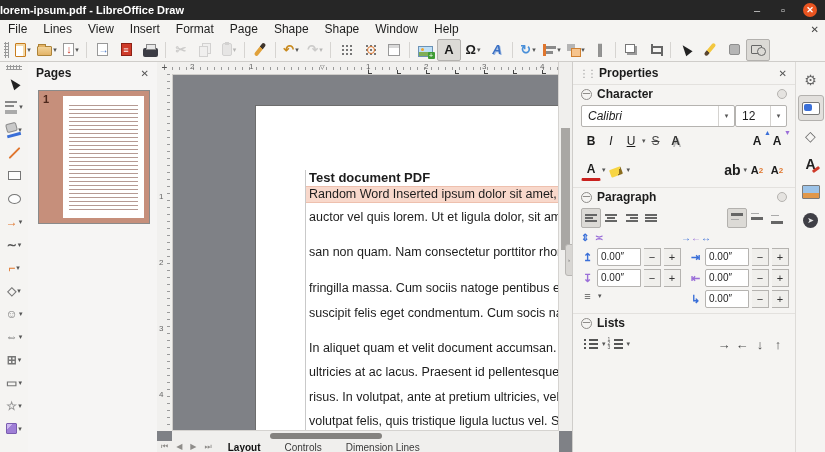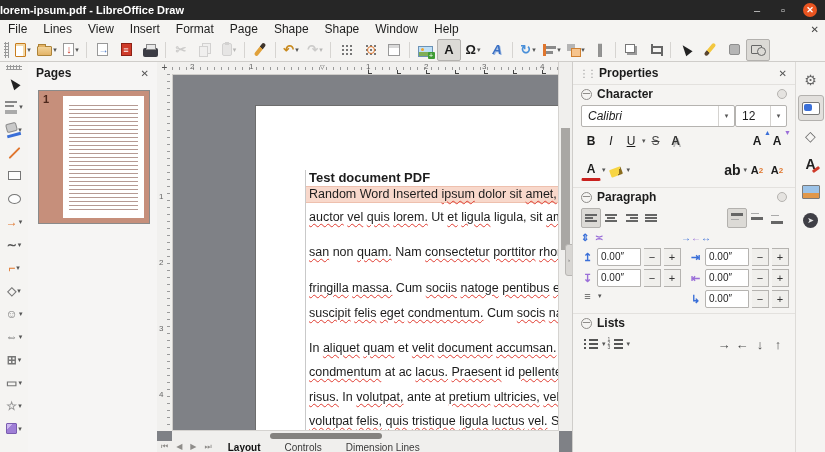--- a/index.html
+++ b/index.html
@@ -131,21 +131,21 @@
          background-size:3px 100%;background-position:10px 0;background-repeat:no-repeat;}
   #vruler .rnum{position:absolute;left:2px;font-size:8px;color:#666;}
   #work{position:absolute;left:15px;top:12px;right:13px;bottom:21px;overflow:hidden;}
   #page{position:absolute;left:83px;top:31px;width:500px;height:345px;background:#fff;
          border:1px solid #6d6d6d;box-shadow:2px 2px 0 rgba(40,40,40,.45);}
   #textframe{position:absolute;left:133px;top:96px;right:0;bottom:0;overflow:hidden;
          border-left:1px solid #c9c9c9;padding-left:3px;}
   #doc-title{font-size:13px;font-weight:bold;line-height:16px;}
   .dline{font-size:12.5px;line-height:17px;white-space:nowrap;}
   .dline.hl{background:#f8d8cb;box-shadow:0 0 0 1px #eec0ae inset;margin-left:-4px;padding-left:4px;}
-  .sp{text-decoration:underline;text-decoration-style:wavy;text-decoration-color:#e03c31;
+  .sp{text-decoration-style:wavy;text-decoration-color:#e03c31;
       text-decoration-thickness:1px;text-underline-offset:2px;margin-top:27px;}
   #hscroll{position:absolute;left:15px;right:13px;bottom:11px;height:10px;background:#f0efed;border-top:1px solid #d5d3d0;}
   #hscroll .thumbbar{position:absolute;left:98px;width:112px;top:2px;height:6px;background:#84827f;border-radius:3px;}
   #tabbar{position:absolute;left:0;right:13px;bottom:0;height:11px;background:#f0efed;display:flex;align-items:flex-start;
          font-size:10px;overflow:hidden;}
   .navbtn{color:#8f8d8a;font-size:8px;padding:1px 4px 0;}
   .btab{padding:1px 12px 0;color:#3a3a3a;}
   .btab.active{color:#111;font-weight:bold;}
   #vscroll{position:absolute;right:0;top:0;width:13px;bottom:21px;background:#f0efed;border-left:1px solid #d5d3d0;}
   #vscroll .thumbbar{position:absolute;left:2px;right:2px;top:66px;height:122px;background:#a9a7a4;}
@@ -462,26 +462,26 @@
       <span class="rnum" style="top: 184px;">2</span>
       <span class="rnum" style="top: 250px;">3</span>
       <span class="rnum" style="top: 316px;">4</span>
     </div>
   <div id="work">
     <div id="page"></div>
     <div id="textframe">
       <div id="doc-title">Test document PDF</div>
       <div id="doc-lines">
           <div class="dline hl" style="margin-top: 0px;"><span>Random Word Inserted </span><span class="sp">ipsum</span><span> dolor sit </span><span class="sp">amet,</span><span> </span></div>
-          <div class="dline" style="margin-top: 6px;"><span class="sp">auctor</span><span> </span><span class="sp">vel</span><span> </span><span class="sp">quis</span><span> </span><span class="sp">lorem.</span><span> Ut </span><span class="sp">et</span><span> </span><span class="sp">ligula</span><span> ligula, sit </span><span class="sp">amet</span></div>
+          <div class="dline" style="margin-top: 6px;"><span class="sp">auctor</span><span> </span><span class="sp">vel</span><span> </span><span class="sp">quis</span><span> </span><span class="sp">lorem.</span><span> Ut </span><span class="sp">et</span><span> </span><span class="sp">ligula</span><span> dolor, sit </span><span class="sp">amet</span></div>
           <div class="dline" style="margin-top: 18px;"><span class="sp">san</span><span> non </span><span class="sp">quam.</span><span> Nam </span><span class="sp">consectetur</span><span> </span><span class="sp">porttitor</span><span> </span><span class="sp">rhoncus,</span></div>
           <div class="dline" style="margin-top: 19px;"><span class="sp">fringilla</span><span> </span><span class="sp">massa.</span><span> Cum </span><span class="sp">sociis</span><span> </span><span class="sp">natoge</span><span> </span><span class="sp">pentibus</span><span> </span><span class="sp">et</span></div>
           <div class="dline" style="margin-top: 8px;"><span class="sp">suscipit</span><span> </span><span class="sp">felis</span><span> </span><span class="sp">eget</span><span> </span><span class="sp">condmentum.</span><span> Cum </span><span class="sp">socis</span><span> </span><span class="sp">natoque</span></div>
           <div class="dline" style="margin-top: 18px;"><span>In </span><span class="sp">aliquet</span><span> </span><span class="sp">quam</span><span> et </span><span class="sp">velit</span><span> </span><span class="sp">document</span><span> </span><span class="sp">accumsan.</span><span> Cum </span></div>
-          <div class="dline" style="margin-top: 7px;"><span class="sp">condmentum</span><span> at ac </span><span class="sp">lacus.</span><span> </span><span class="sp">Praesent</span><span> id </span><span class="sp">pellentesque</span></div>
+          <div class="dline" style="margin-top: 7px;"><span class="sp">ultricies</span><span> at ac </span><span class="sp">lacus.</span><span> </span><span class="sp">Praesent</span><span> id </span><span class="sp">pellentesque</span></div>
           <div class="dline" style="margin-top: 8px;"><span class="sp">risus.</span><span> In </span><span class="sp">volutpat,</span><span> ante at </span><span class="sp">pretium</span><span> </span><span class="sp">ultricies,</span><span> </span><span class="sp">velit</span></div>
           <div class="dline" style="margin-top: 7px;"><span class="sp">volutpat</span><span> </span><span class="sp">felis,</span><span> </span><span class="sp">quis</span><span> </span><span class="sp">tristique</span><span> </span><span class="sp">ligula</span><span> </span><span class="sp">luctus</span><span> </span><span class="sp">vel.</span><span> Sed </span></div>
         </div>
     </div>
   </div>
   <div id="hscroll">
     <div class="thumbbar"></div>
   </div>
   <div id="tabbar">
       <span class="navbtn">⏮</span>

